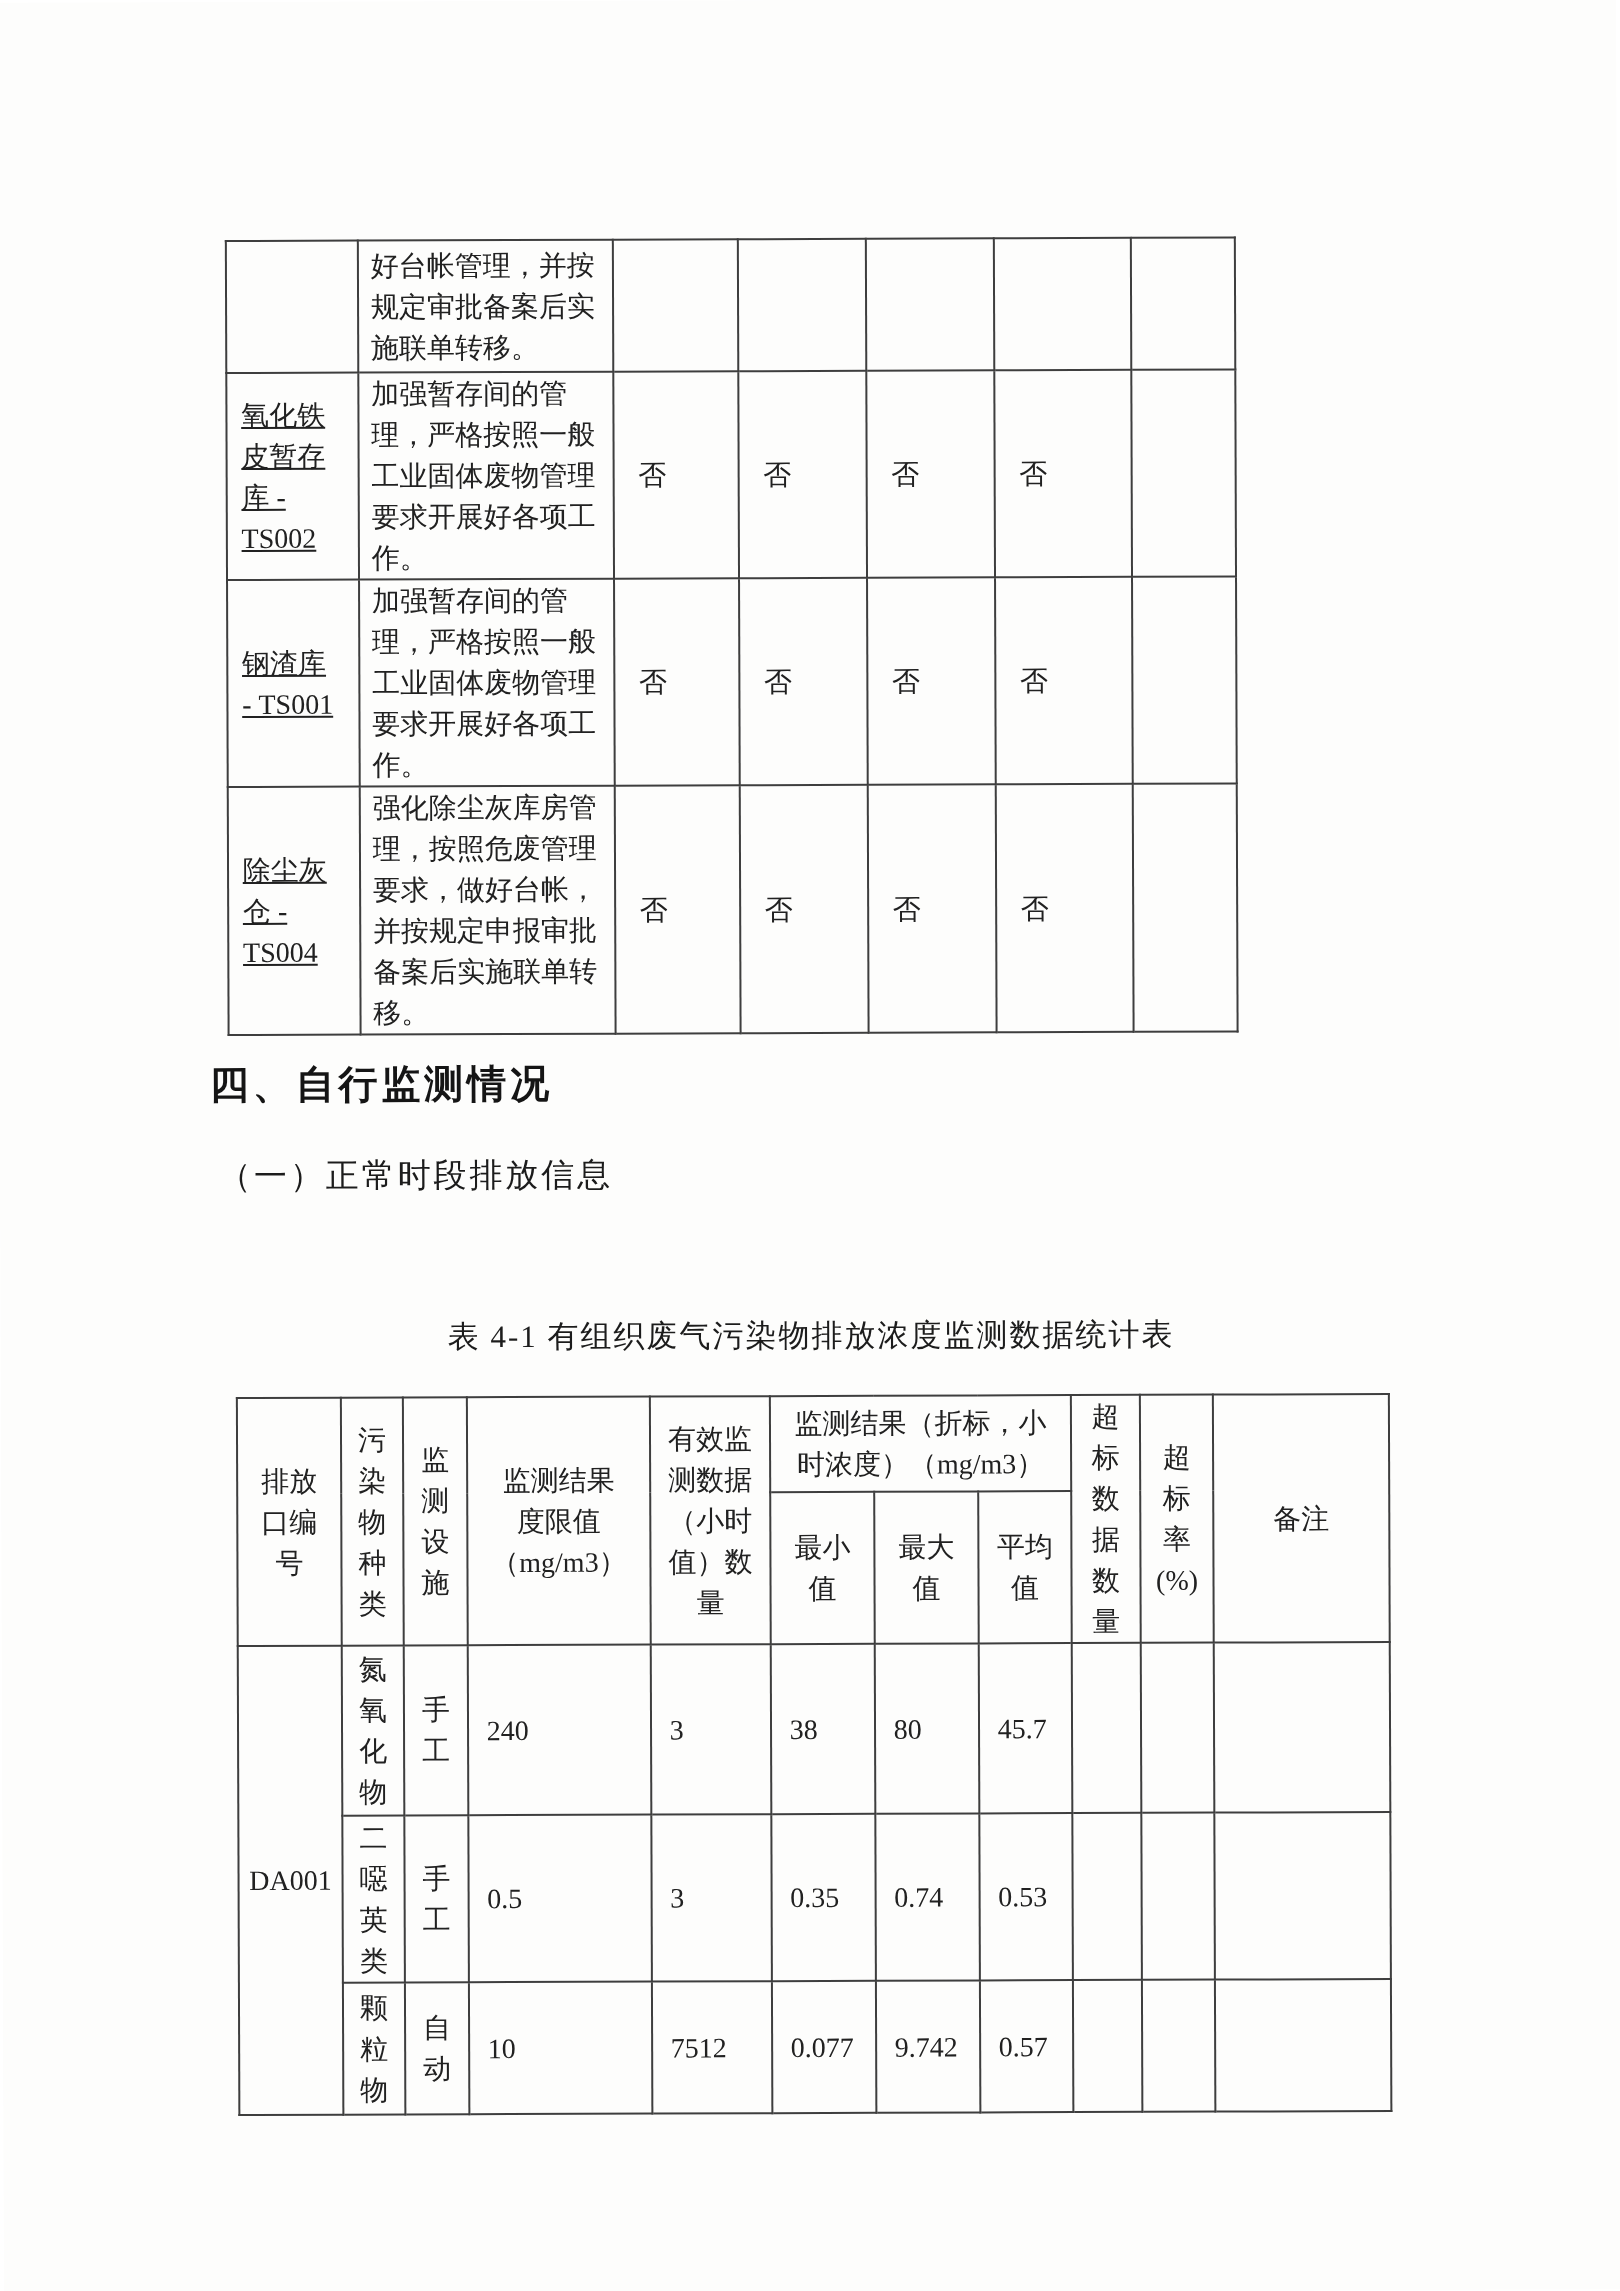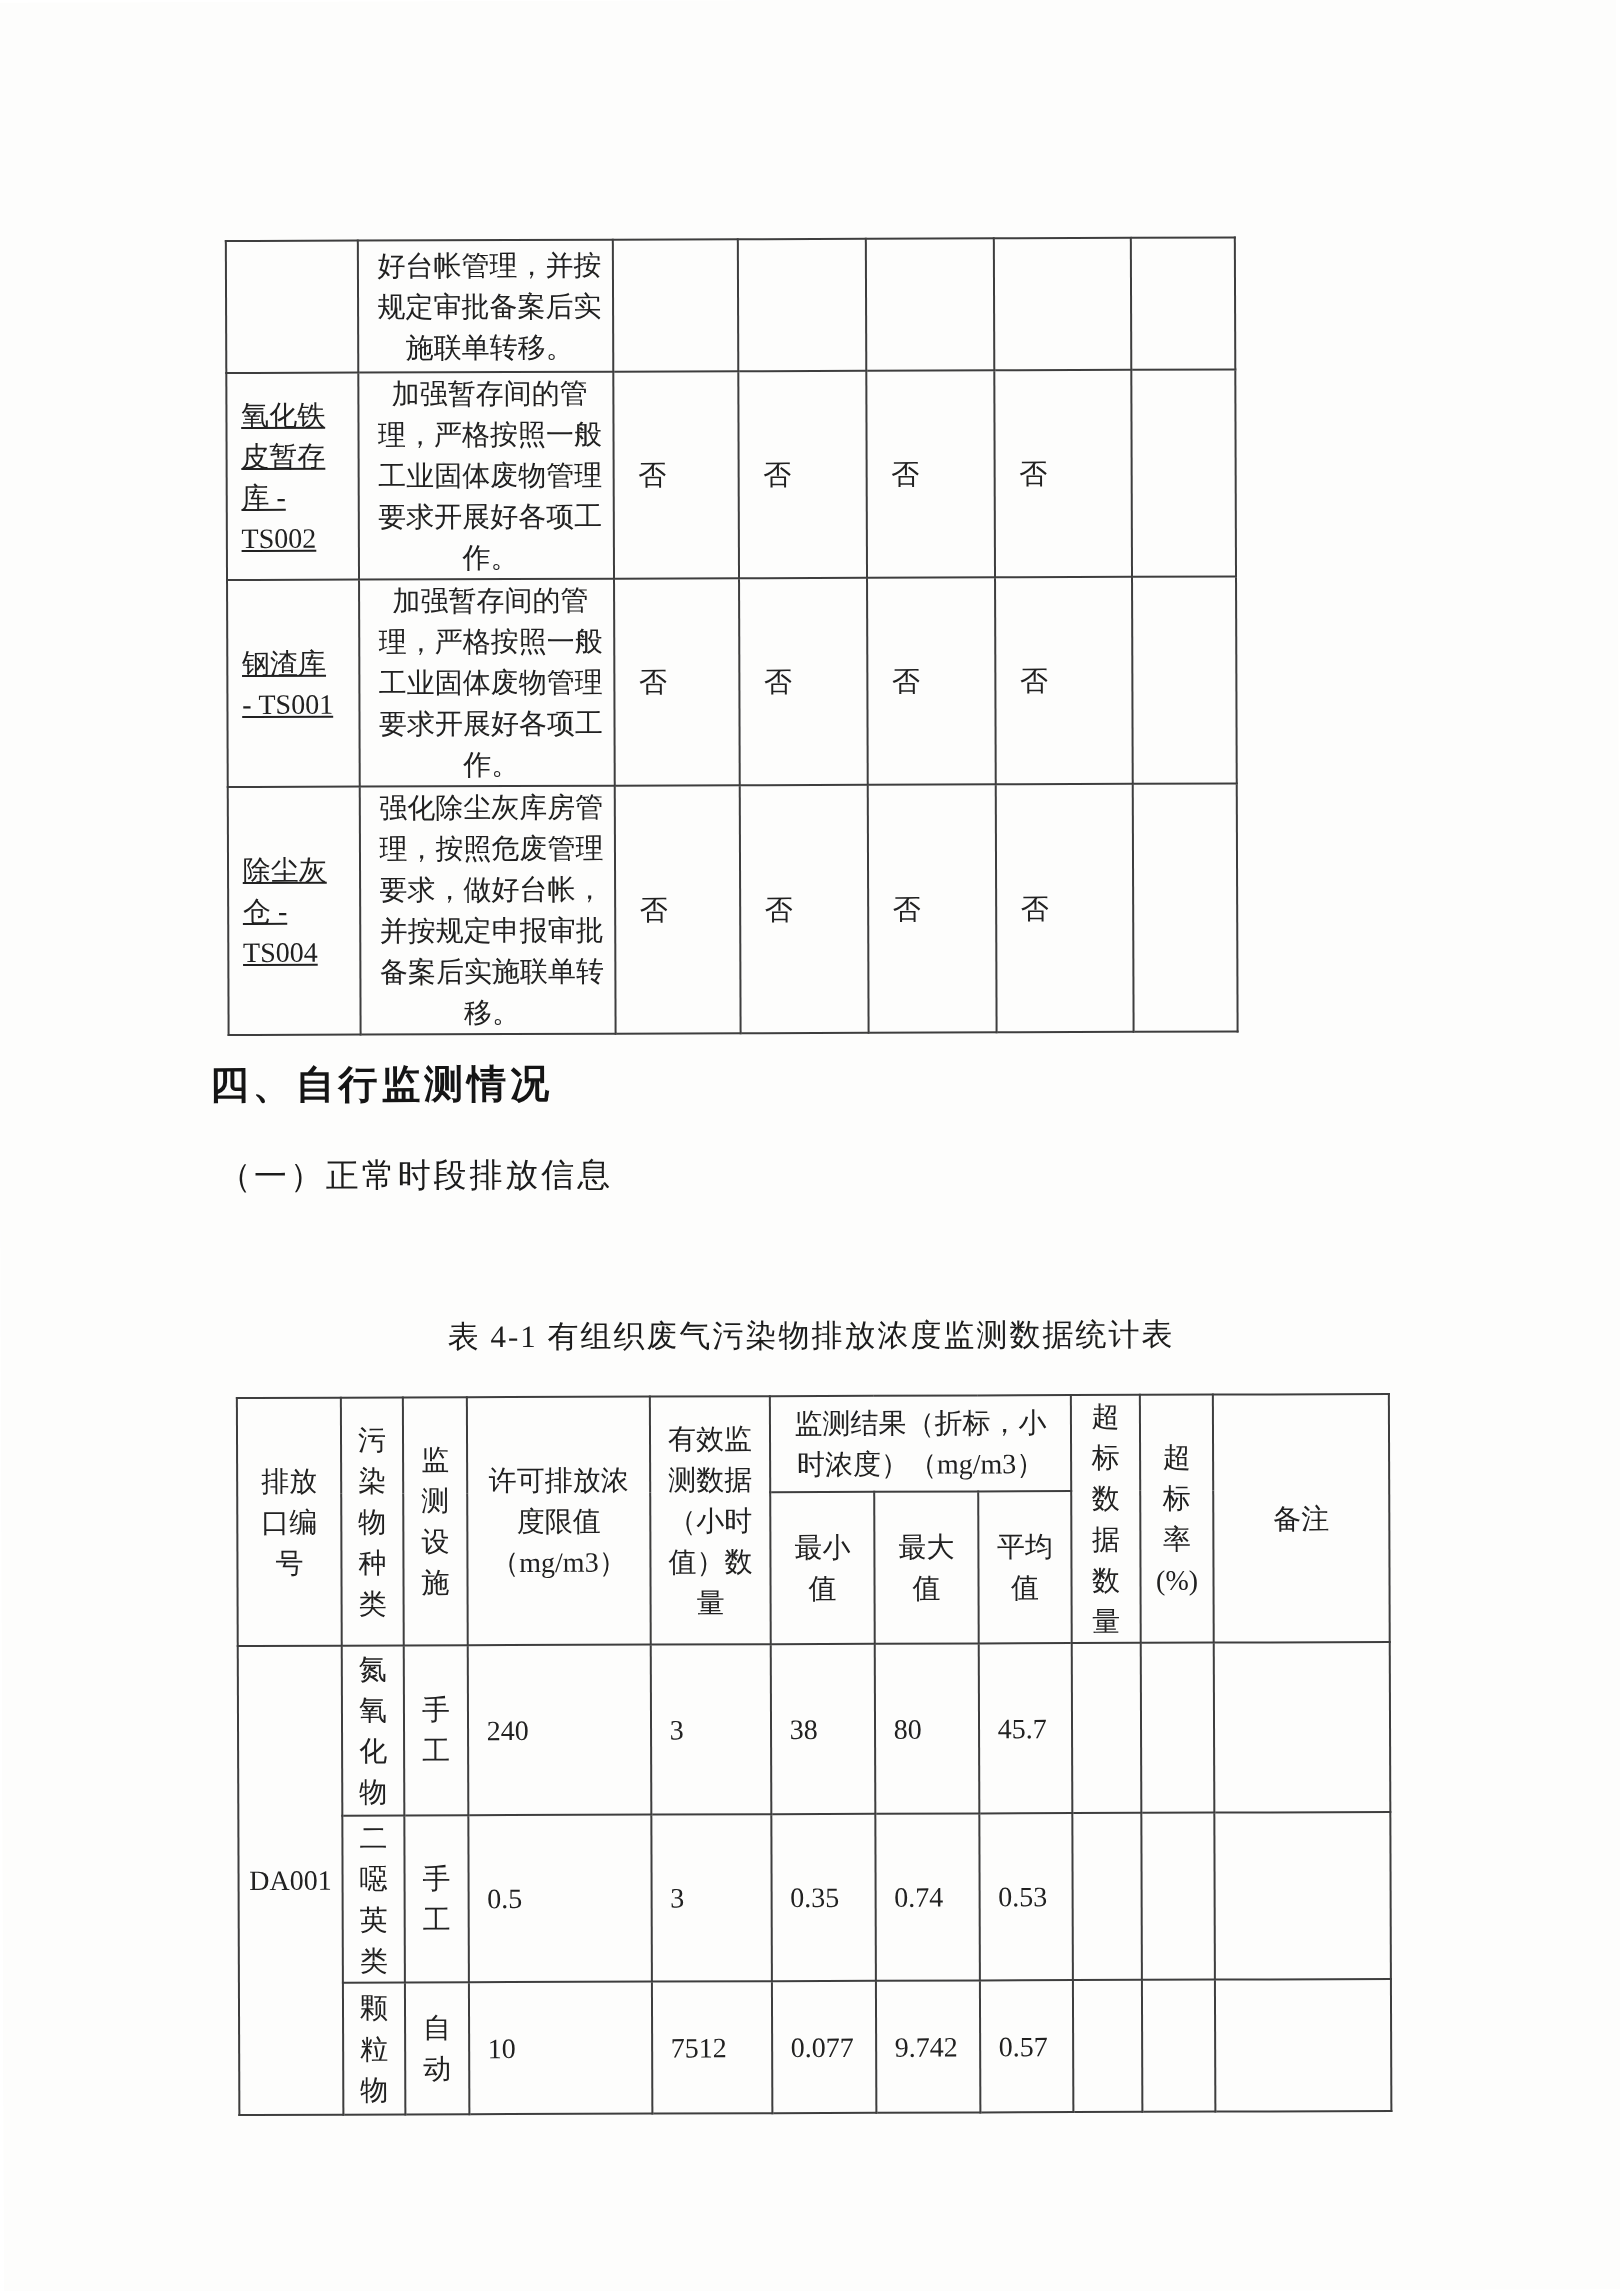--- a/index.html
+++ b/index.html
@@ -25,21 +25,21 @@
     white-space:pre-line;
     font-size:28px;
     line-height:41px;
     color:#212121;
     overflow:hidden;
     word-break:break-all;
   }
   
   #waste-table{left:228px;top:238px;width:1011px;}
   #waste-table td.lab{text-align:left;padding-left:13.7px;text-decoration:underline;}
-  #waste-table td.mea{text-align:center;padding-left:11.8px;padding-right:3.9px;}
+  #waste-table td.mea{text-align:left;padding-left:11.8px;padding-right:3.9px;}
   #waste-table td.flg{text-align:left;padding-left:23.5px;}
   
   #heading{
     position:absolute;left:210px;top:1059px;margin:0;
     font-family:"Liberation Sans","DejaVu Sans",sans-serif;
     font-weight:bold;font-size:39px;line-height:47px;letter-spacing:3.9px;color:#151515;
   }
   #subheading{
     position:absolute;left:218px;top:1153px;
     font-size:33px;line-height:43px;letter-spacing:2.9px;color:#1c1c1c;
@@ -155,21 +155,21 @@
 号</td>
         <td rowspan="2" class="hdr">污
 染
 物
 种
 类</td>
         <td rowspan="2" class="hdr">监
 测
 设
 施</td>
-        <td rowspan="2" class="hdr">许可排放浓
+        <td rowspan="2" class="hdr">监测结果
 度限值
 （mg/m3）</td>
         <td rowspan="2" class="hdr">有效监
 测数据
 （小时
 值）数
 量</td>
         <td colspan="3" class="hdr">监测结果（折标，小
 时浓度）（mg/m3）</td>
         <td rowspan="2" class="hdr">超

